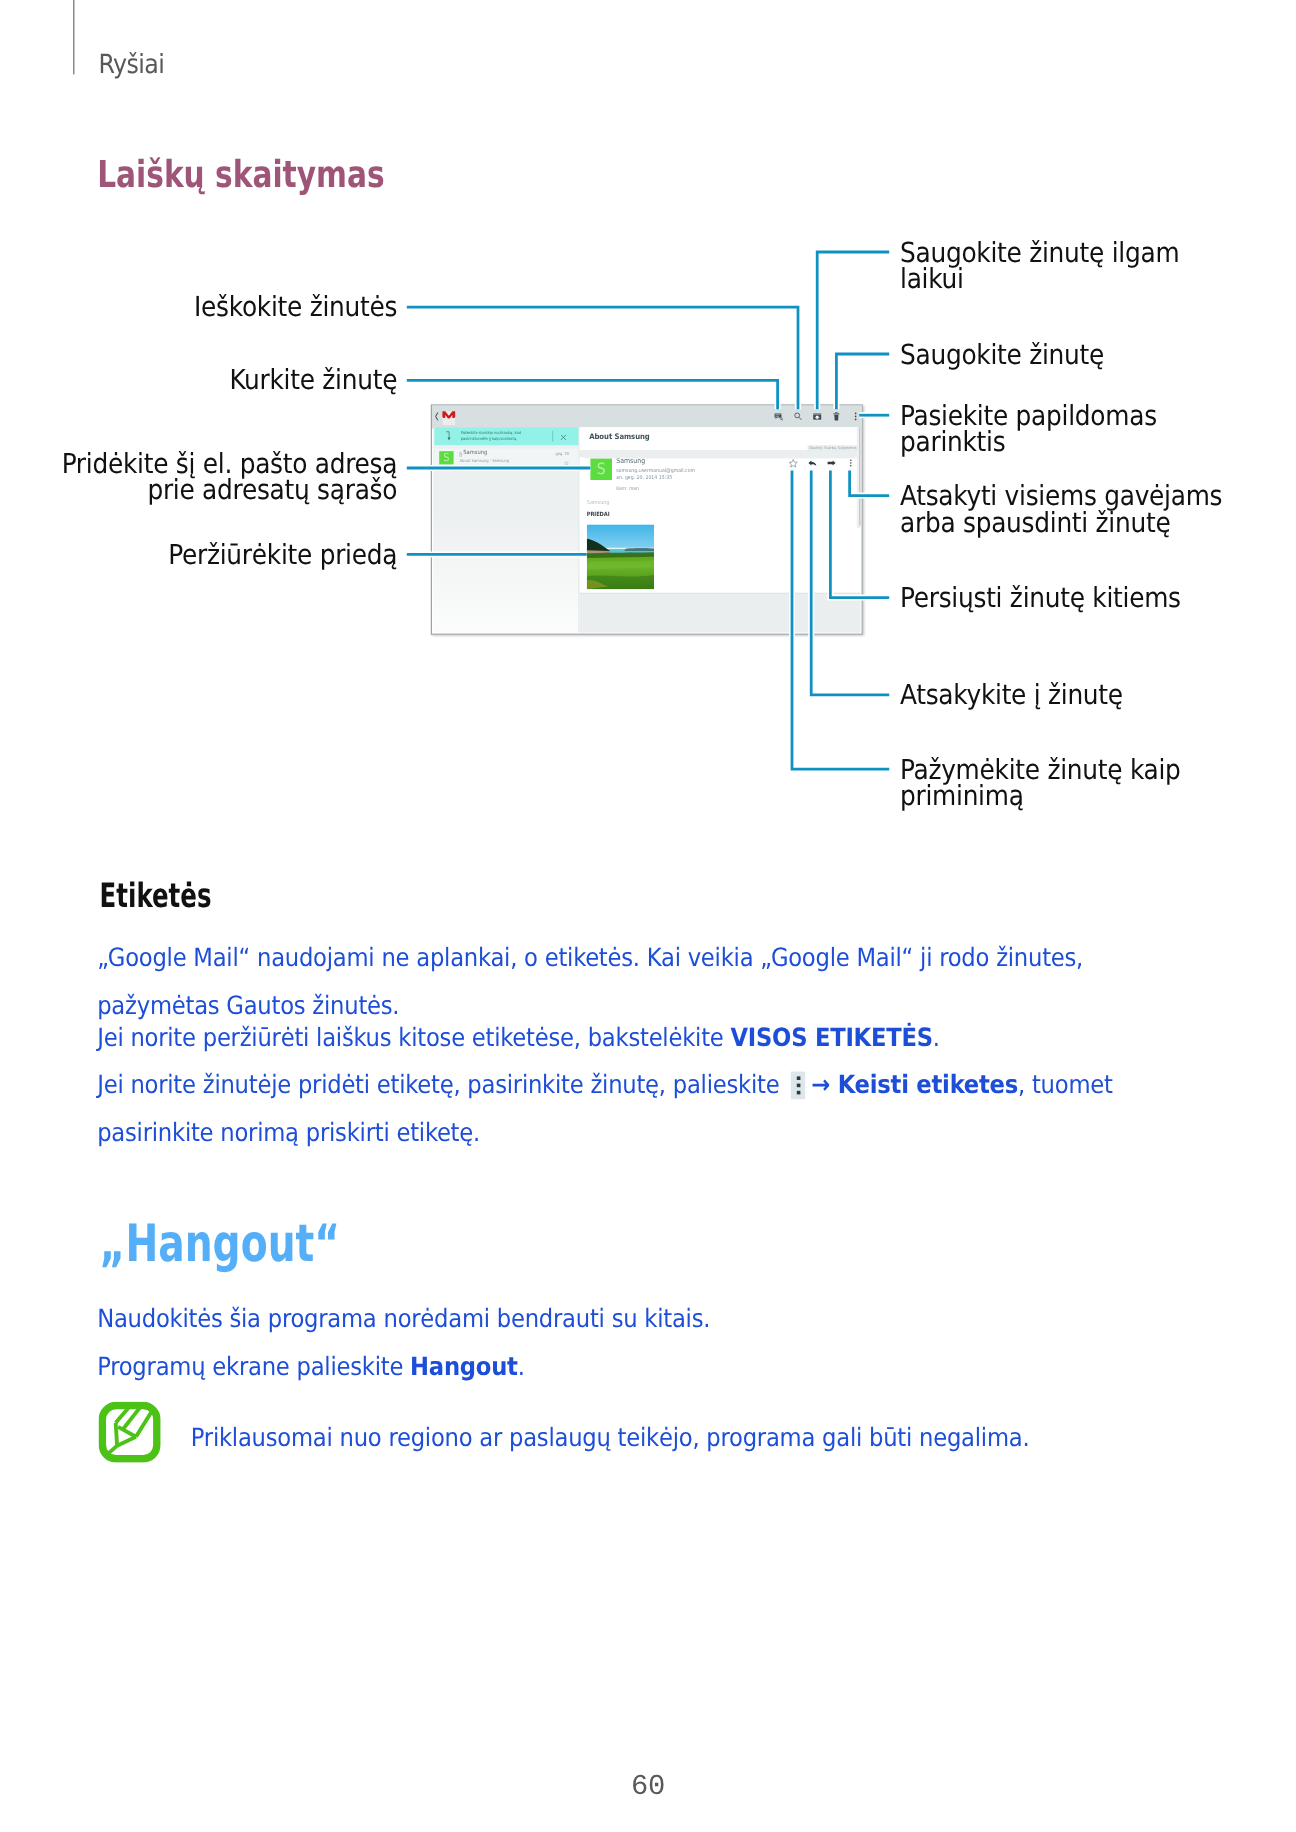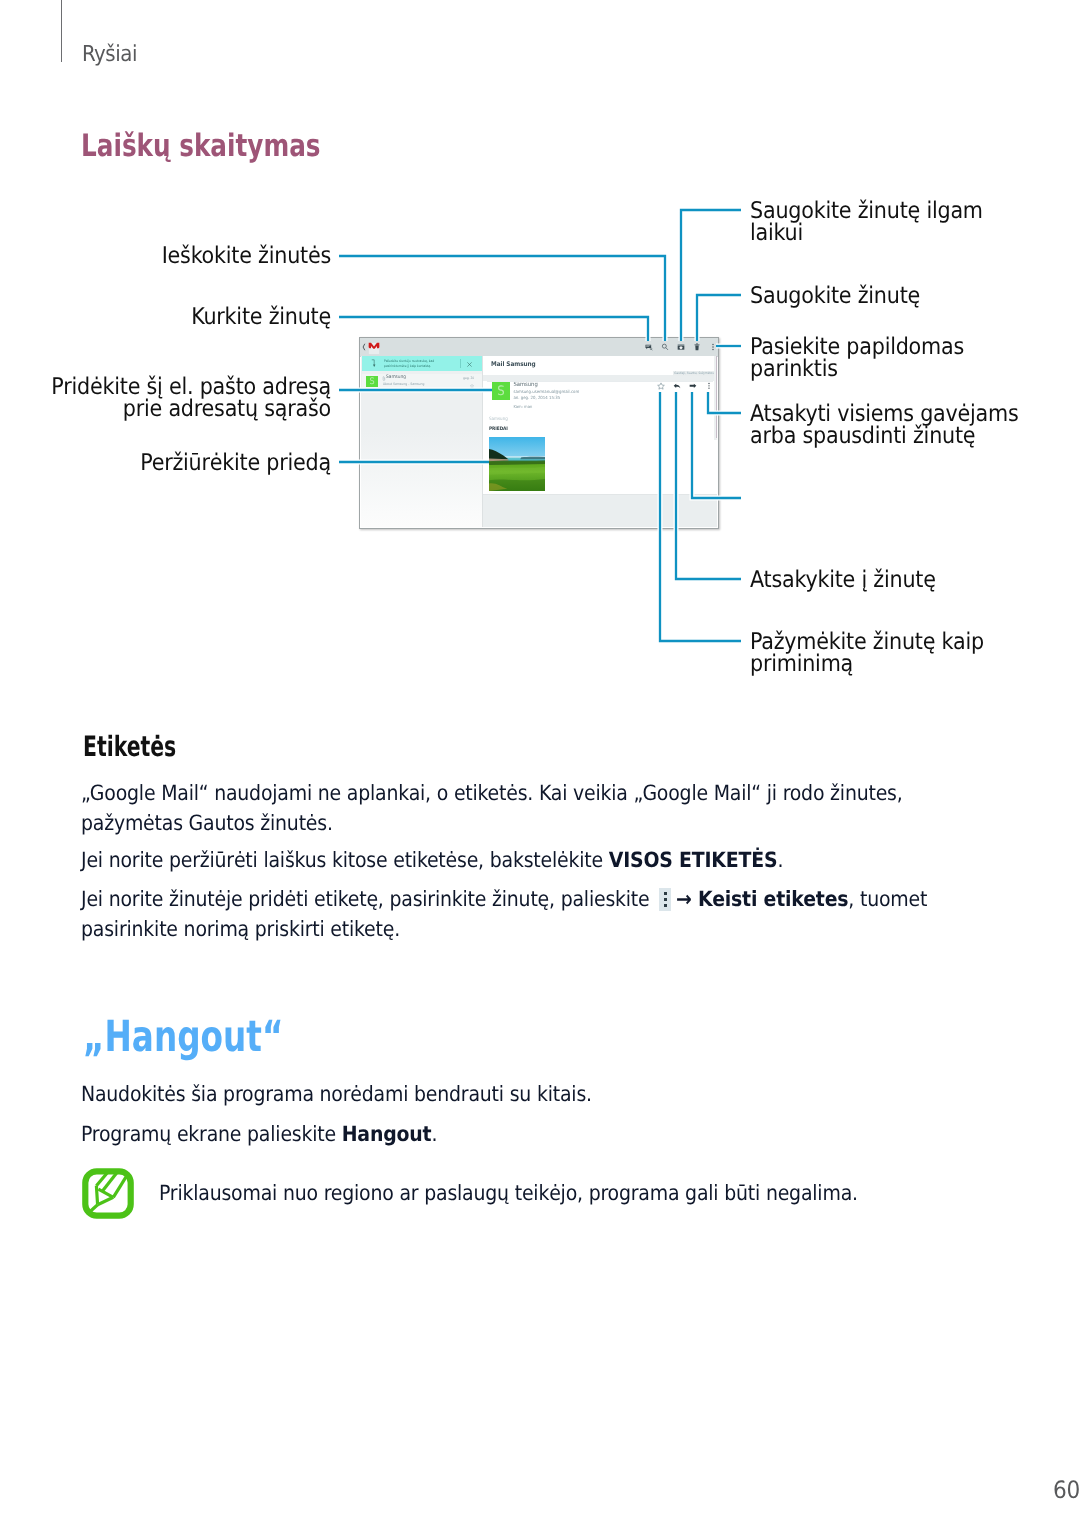--- a/index.html
+++ b/index.html
@@ -3,24 +3,24 @@
 <meta charset="utf-8">
 <style>
   html,body{margin:0;padding:0;}
   body{width:1080px;height:1527px;background:#fff;font-family:"DejaVu Sans Condensed","DejaVu Sans",sans-serif;color:#111;position:relative;overflow:hidden;-webkit-font-smoothing:antialiased;text-rendering:geometricPrecision;}
   .page{position:absolute;left:0;top:0;width:1080px;height:1527px;}
   #hdr-rule{position:absolute;left:61px;top:0;width:1px;height:62px;background:#6d6e71;}
   #hdr-text{position:absolute;left:82px;top:44px;font-size:22px;line-height:22px;letter-spacing:-0.45px;color:#58595b;}
   #title{position:absolute;left:81px;top:131px;font-size:31px;line-height:31px;font-weight:bold;color:#9e5577;transform:scaleX(0.886);transform-origin:left top;}
   h2.sec{position:absolute;left:83px;margin:0;font-size:28px;line-height:28px;font-weight:bold;color:#111;transform:scaleX(0.81);transform-origin:left top;}
   h1.bigsec{position:absolute;left:83px;margin:0;font-size:43px;line-height:43px;font-weight:bold;color:#55aef8;transform:scaleX(0.845);transform-origin:left top;}
-  p.body{position:absolute;left:81px;margin:0;font-size:21px;letter-spacing:-0.19px;line-height:30px;color:#0f172a;width:852px;}
+  p.body{position:absolute;left:81px;margin:0;font-size:21px;letter-spacing:-0.19px;line-height:40px;color:#1d4ed8;width:852px;}
   .b{font-weight:bold;}
   #note-icon{position:absolute;left:82px;top:1168px;width:52px;height:51px;line-height:0;}
-  #pagenum{position:absolute;left:0;top:1481px;width:1080px;text-align:right;font-size:24px;line-height:18px;letter-spacing:-0.2px;color:#58595b;}
+  #pagenum{position:absolute;left:0;top:1481px;width:1080px;text-align:center;font-size:24px;line-height:18px;letter-spacing:-0.2px;color:#58595b;font-family:Liberation Mono, monospace;}
 
   
   #diagram{position:absolute;left:0;top:180px;width:1080px;height:520px;}
   .cl-txt{position:absolute;font-size:23px;line-height:22.4px;color:#111;white-space:pre-line;letter-spacing:-0.22px;}
   .cl-left{text-align:right;}
   .inline-dots{display:inline-block;width:12.5px;height:23px;background:#dce6eb;vertical-align:-5px;position:relative;margin:0 5px 0 9px;}
   .inline-dots i{position:absolute;left:5px;width:3px;height:3px;background:#2b3a42;}
 
   
   #shot{position:absolute;left:359px;top:157px;width:362px;height:194px;}
@@ -151,21 +151,21 @@
           <span class="sh-it-d">geg. 20</span>
           <span class="sh-it-star">
             <svg viewBox="0 0 14 14" width="4" height="4">
                   <path d="M7 1 L8.8 5 L13 5.5 L9.9 8.4 L10.8 12.6 L7 10.5 L3.2 12.6 L4.1 8.4 L1 5.5 L5.2 5 Z" fill="none" stroke="#a6b8c0" stroke-width="1.4"></path>
                 </svg>
           </span>
         </div>
       </div>
       <div class="sh-right">
         <div class="sh-subbar"></div>
-        <div class="sh-subject">Mail Samsung</div>
+        <div class="sh-subject">About Samsung</div>
         <div class="sh-chip">Gautieji, Svarbu, Sužymėtos</div>
         <div class="sh-msgsep"></div>
         <div class="sh-msg">
           <span class="sh-av2">S</span>
           <span class="sh-sender">Samsung</span>
           <span class="sh-email">samsung.usermanual@gmail.com</span>
           <span class="sh-date">an. geg. 20, 2014 15:35</span>
           <span class="sh-to">Kam: man</span>
           <span class="sh-body">Samsung</span>
           <span class="sh-attl">PRIEDAI</span>
@@ -235,20 +235,21 @@
   <div class="cl-txt cl-left" style="right:749px;top:196px;width:400px">Pridėkite šį el. pašto adresą
 prie adresatų sąrašo</div>
   <div class="cl-txt cl-left" style="right:749px;top:272px;width:400px">Peržiūrėkite priedą</div>
   <div class="cl-txt" style="left:750px;top:20px;width:300px">Saugokite žinutę ilgam
 laikui</div>
   <div class="cl-txt" style="left:750px;top:105px;width:300px">Saugokite žinutę</div>
   <div class="cl-txt" style="left:750px;top:156px;width:300px">Pasiekite papildomas
 parinktis</div>
   <div class="cl-txt" style="left:750px;top:223px;width:300px">Atsakyti visiems gavėjams
 arba spausdinti žinutę</div>
+  <div class="cl-txt" style="left:750px;top:308px;width:300px">Persiųsti žinutę kitiems</div>
   <div class="cl-txt" style="left:750px;top:389px;width:300px">Atsakykite į žinutę</div>
   <div class="cl-txt" style="left:750px;top:451px;width:300px">Pažymėkite žinutę kaip
 priminimą</div>
   <svg id="lines" width="1080" height="520" viewBox="0 0 1080 520">
     <g fill="none" stroke="#ffffff" stroke-width="5" stroke-linecap="butt">
 
       <path d="M339 76.0 H665 V161.0"></path>
 
       <path d="M339 137.0 H648 V161.0"></path>
 

